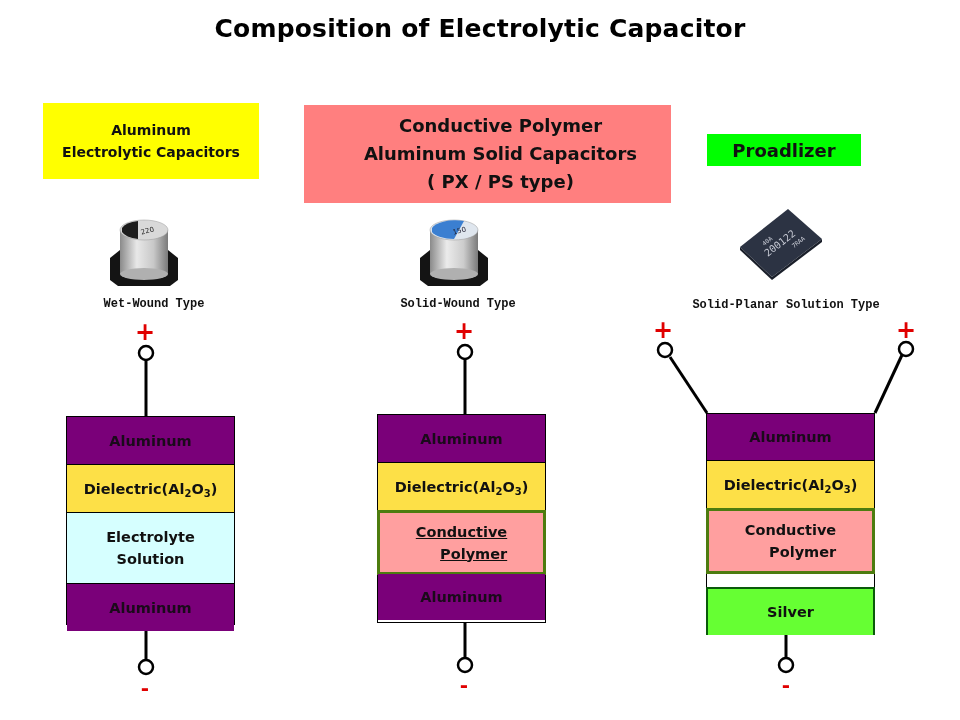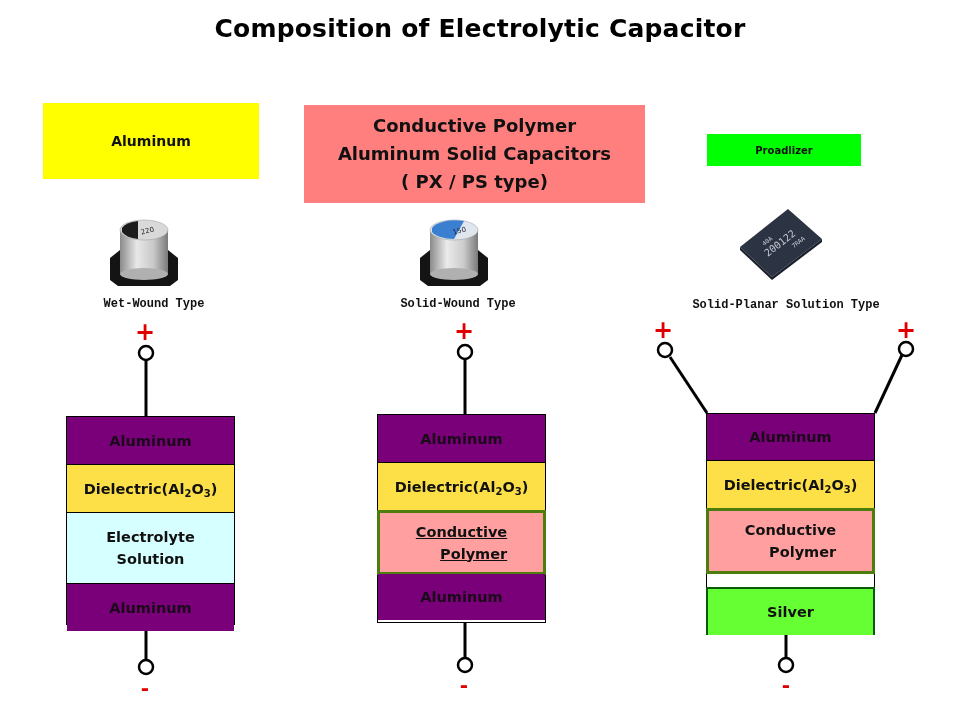--- a/index.html
+++ b/index.html
@@ -2,22 +2,22 @@
 <html><head>
 <meta charset="utf-8">
 <style>
   html, body { margin:0; padding:0; }
   body { width:960px; height:720px; position:relative; background:#ffffff; overflow:hidden;
          font-family:"DejaVu Sans", "Liberation Sans", sans-serif; color:#111; }
   .abs { position:absolute; }
   .title { left:0; top:14px; width:960px; text-align:center; font-size:25px; font-weight:bold; letter-spacing:0.2px; color:#000; }
   .hdr { display:flex; align-items:center; justify-content:center; text-align:center; font-weight:bold; }
   .hdr-yellow { left:43px; top:103px; width:216px; height:76px; background:#ffff00; font-size:14px; line-height:22px; }
-  .hdr-pink { left:304px; top:105px; width:341px; height:98px; background:#ff7f7f; font-size:18px; line-height:28px; }
-  .hdr-green { left:707px; top:134px; width:154px; height:32px; background:#00ff00; font-size:10px; }
+  .hdr-pink { left:304px; top:105px; width:341px; height:98px; background:#ff7f7f; font-size:18px; line-height:28px;padding-left:26px; }
+  .hdr-green { left:707px; top:134px; width:154px; height:32px; background:#00ff00; font-size:18px; }
   .type-label { font-size:12px; font-weight:bold; text-align:center; width:240px;font-family:Liberation Mono, monospace; }
   .sign { font-weight:bold; color:#e00000; text-align:center; width:30px; }
   .plus { font-size:24px; line-height:24px; }
   .minus { font-size:20px; line-height:20px; }
   .stack { border:1px solid #000; box-sizing:border-box; }
   .layer { display:flex; align-items:center; justify-content:center; text-align:center; box-sizing:border-box;
            font-weight:bold; font-size:14.5px; line-height:22px; border-bottom:1px solid #000; }
   .layer:last-child { border-bottom:none; }
   .al { background:#7a0079; color:#1a0a1a; }
   .di { background:#fde047; color:#111; font-weight:bold; }
@@ -29,20 +29,21 @@
   svg.wires { position:absolute; left:0; top:0; }
 </style>
 </head>
 <body>
 
 <div class="abs title">Composition of Electrolytic Capacitor</div>
 
 <div class="abs hdr hdr-yellow">
   <div>
     <div>Aluminum</div>
+    <div>Electrolytic Capacitors</div>
   </div>
 </div>
 <div class="abs hdr hdr-pink">
   <div>
     <div>Conductive Polymer</div>
     <div>Aluminum Solid Capacitors</div>
     <div>( PX / PS type)</div>
   </div>
 </div>
 <div class="abs hdr hdr-green">

